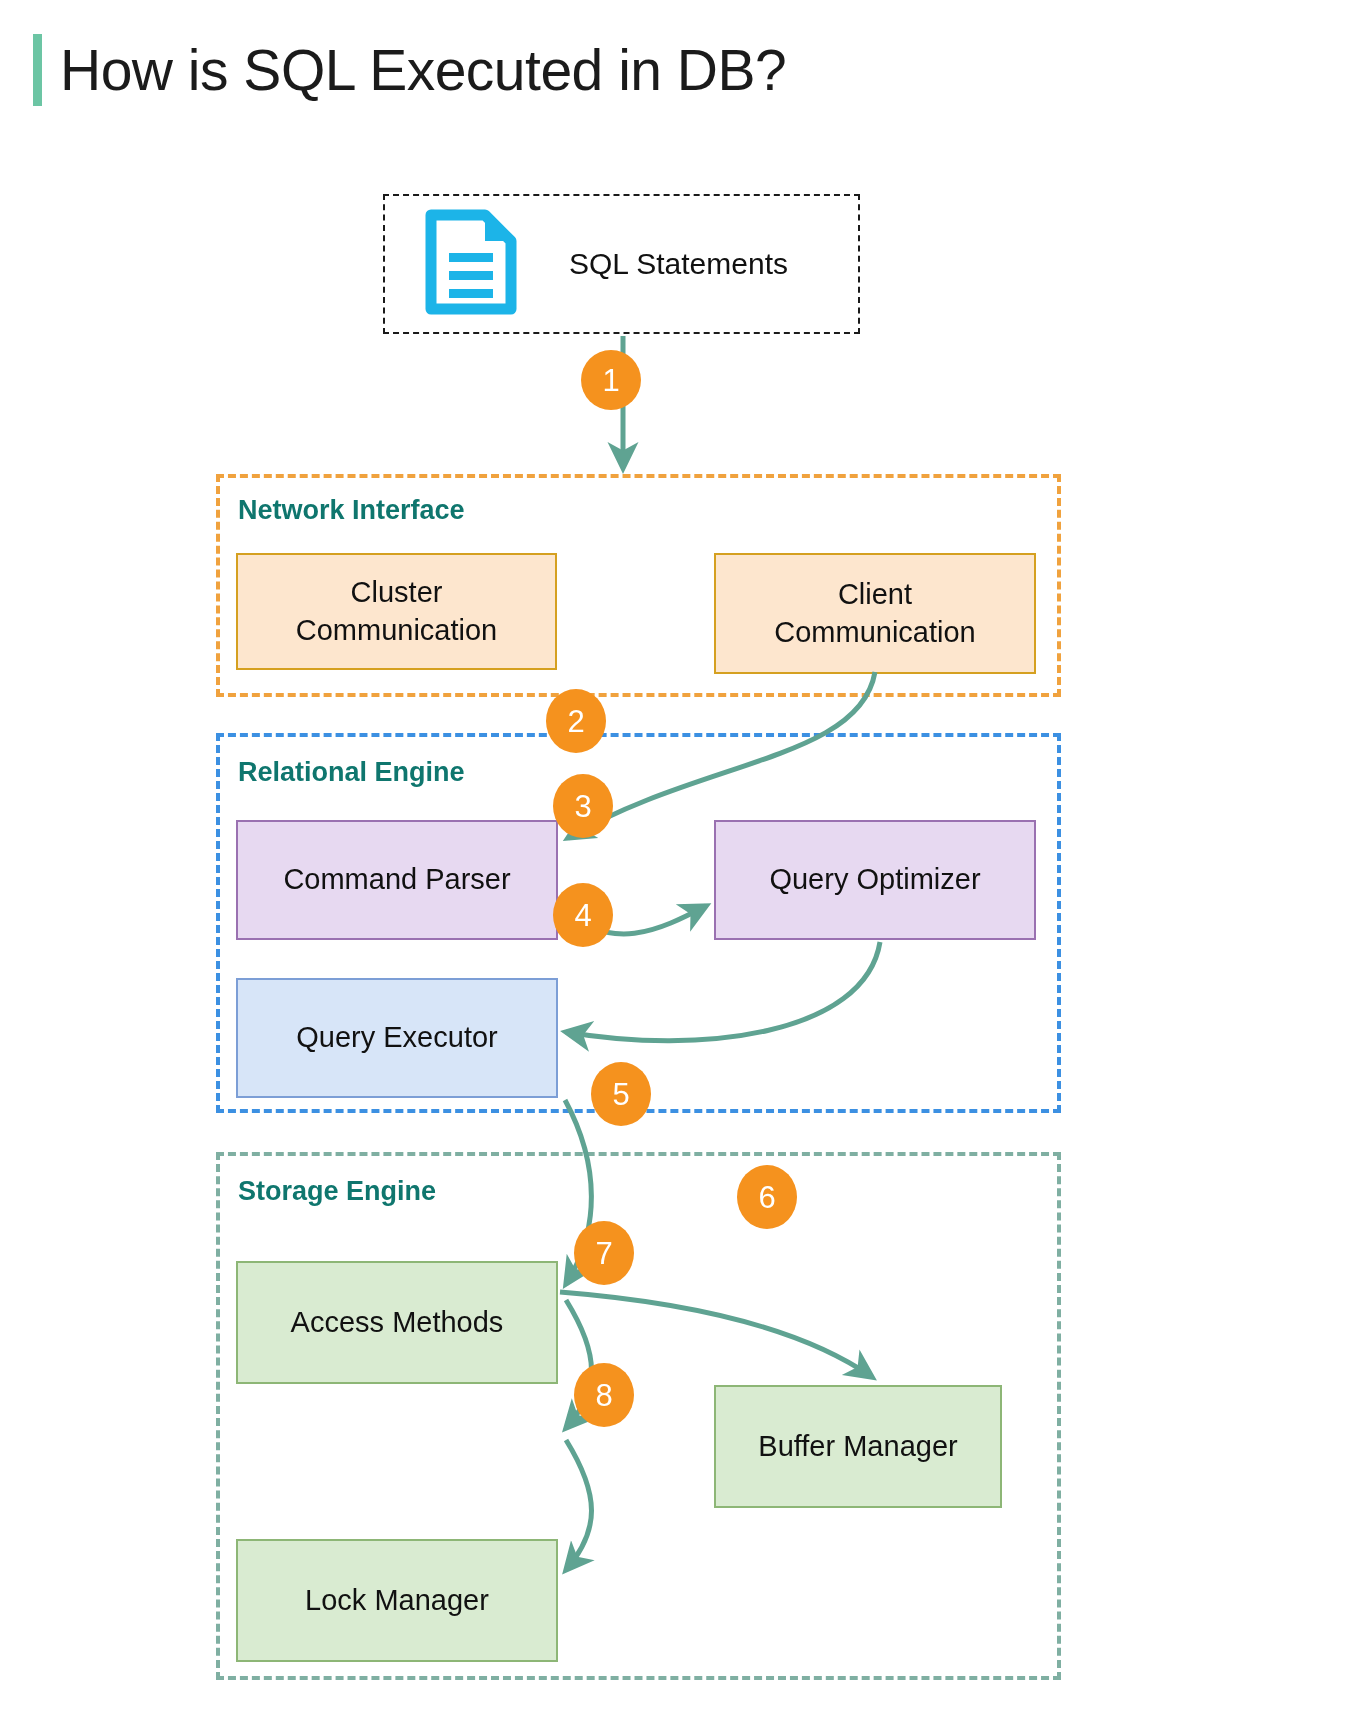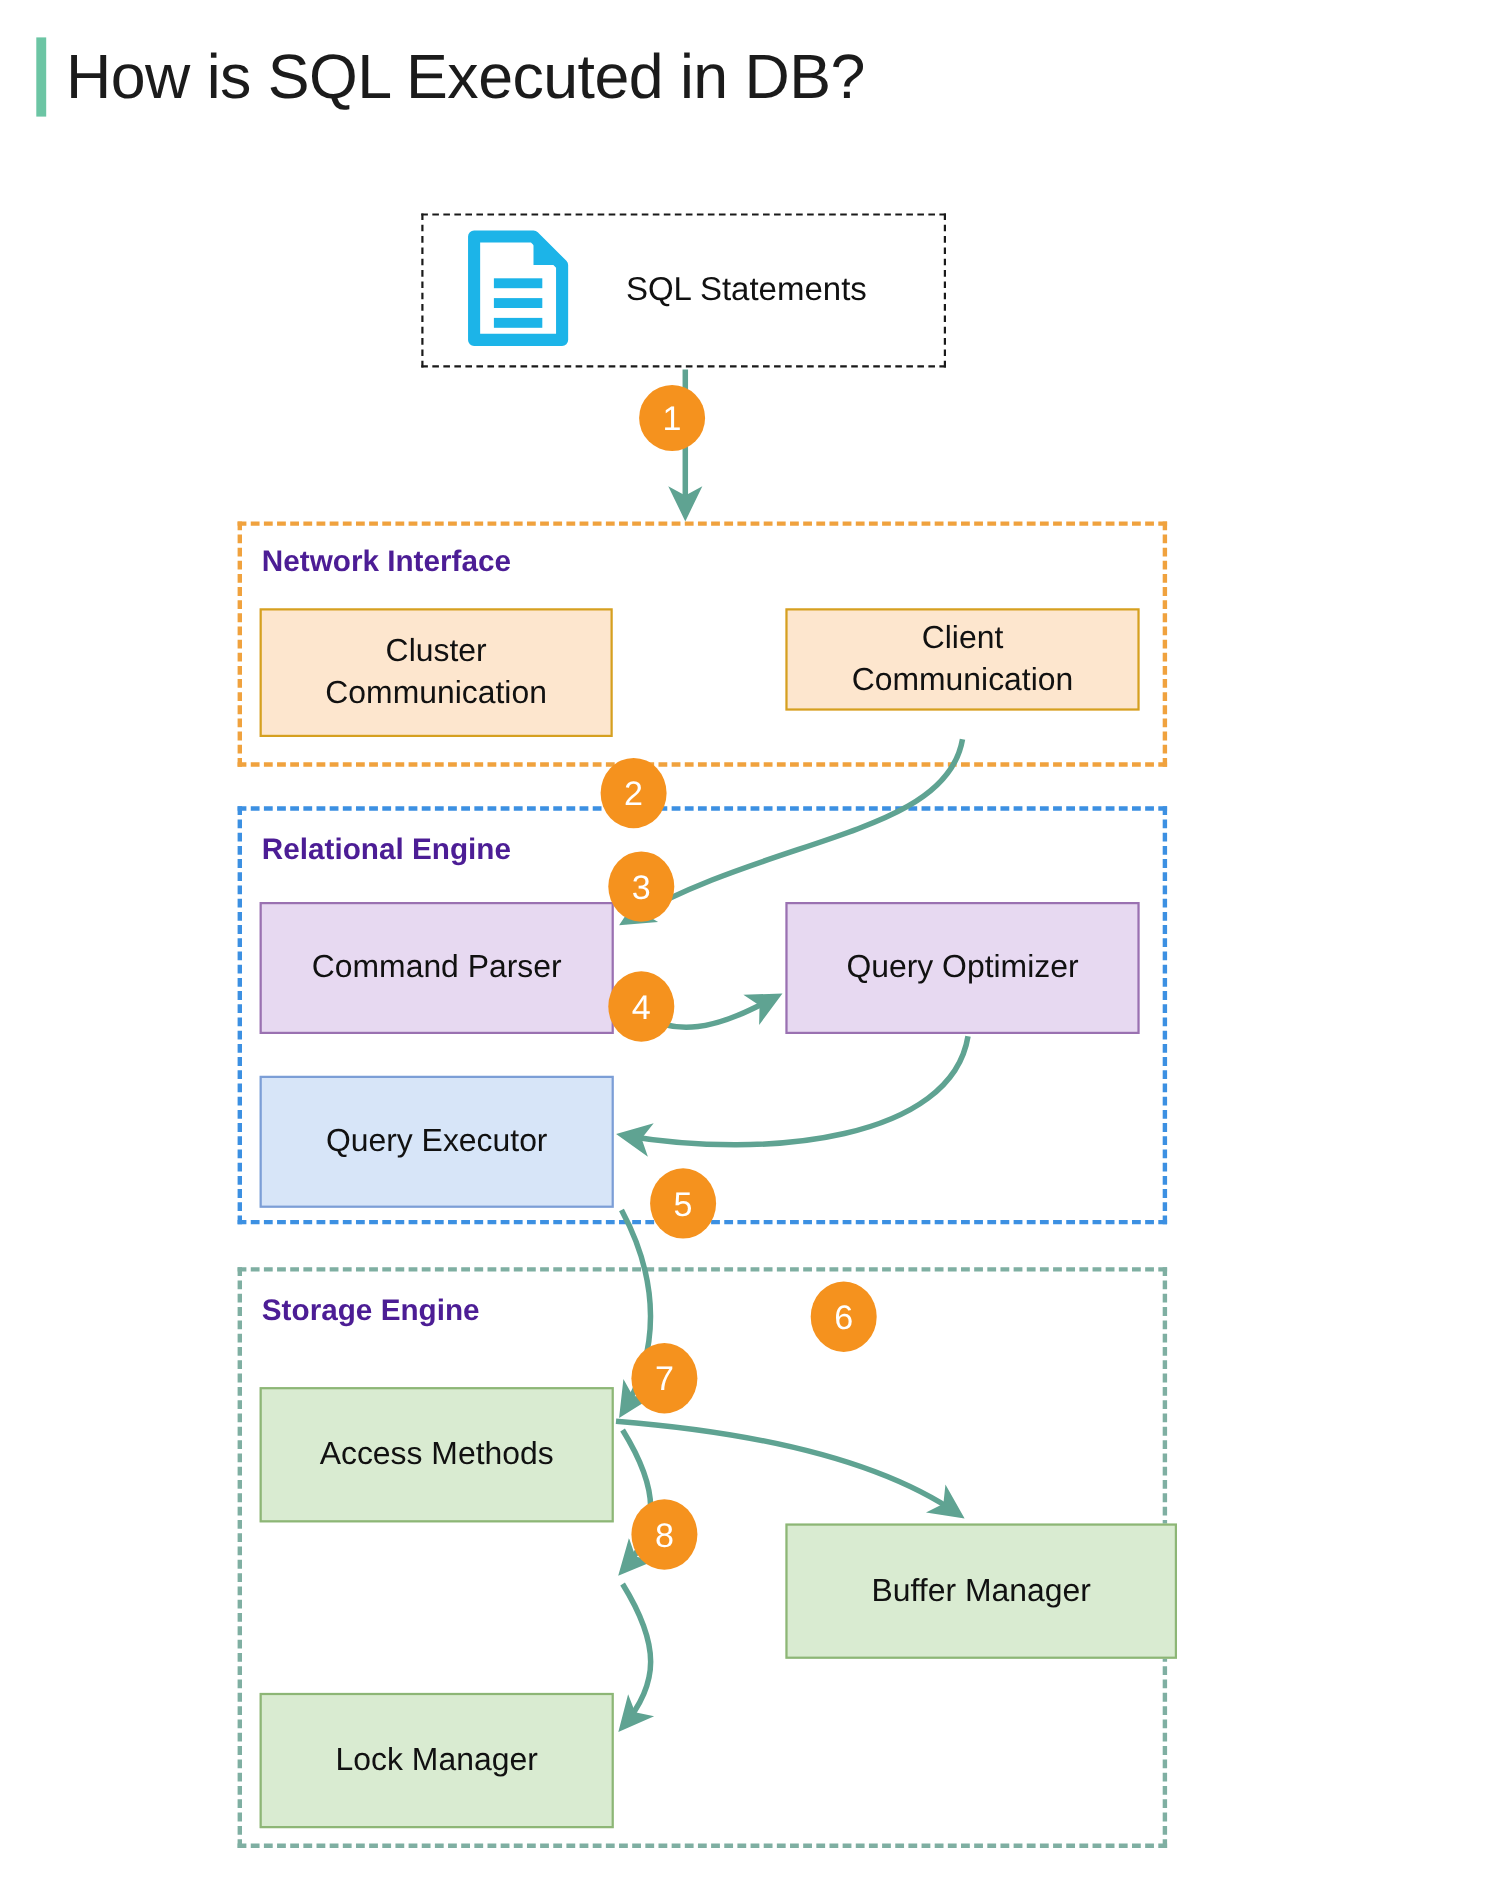--- a/index.html
+++ b/index.html
@@ -16,21 +16,21 @@
     position:absolute;left:60px;top:33px;height:74px;line-height:74px;
     font-size:57px;color:#1b1b1b;white-space:nowrap;font-weight:400;
     letter-spacing:-0.5px;
   }
   .brand{position:absolute;left:870px;top:38px;height:64px;display:flex;align-items:center;gap:6px;}
   .brand-logo{width:44px;height:60px;display:block;}
   .brand-text{font-size:30px;color:#1b1b1b;white-space:nowrap;font-family:"DejaVu Sans",sans-serif;letter-spacing:-1px;}
 
   
   .group{position:absolute;box-sizing:border-box;background:transparent;}
-  .group-label{position:absolute;font-size:27px;font-weight:bold;color:#4c1d95;white-space:nowrap;}
+  .group-label{position:absolute;font-size:27px;font-weight:bold;color:#0f766e;white-space:nowrap;}
 
   .node{
     position:absolute;box-sizing:border-box;display:flex;
     align-items:center;justify-content:center;text-align:center;
     font-size:29px;color:#111;line-height:1.28;padding:4px 8px;
   }
 
   
   .src-box{
     position:absolute;box-sizing:border-box;
@@ -81,21 +81,21 @@
   </div>
 
   <div class="group net-group" style="left:216px;top:474px;width:845px;height:223px;"></div>
   <div class="group-label" style="left:238px;top:495px;">Network Interface</div>
 
   <div class="node box-orange" style="left:236px;top:553px;width:321px;height:117px;">
     <span style="white-space:pre-line;">Cluster
 Communication</span>
   </div>
 
-  <div class="node box-orange" style="left:714px;top:553px;width:322px;height:93px;">
+  <div class="node box-orange" style="left:714px;top:553px;width:322px;height:121px;">
     <span style="white-space:pre-line;">Client
 Communication</span>
   </div>
 
   <div class="group rel-group" style="left:216px;top:733px;width:845px;height:380px;"></div>
   <div class="group-label" style="left:238px;top:757px;">Relational Engine</div>
 
   <div class="node box-purple" style="left:236px;top:820px;width:322px;height:120px;">
     <span>Command Parser</span>
   </div>
@@ -113,21 +113,21 @@
 
   <div class="node box-green" style="left:236px;top:1261px;width:322px;height:123px;">
     <span>Access Methods</span>
   </div>
 
 
   <div class="node box-green" style="left:236px;top:1539px;width:322px;height:123px;">
     <span>Lock Manager</span>
   </div>
 
-  <div class="node box-green" style="left:714px;top:1385px;width:356px;height:123px;">
+  <div class="node box-green" style="left:714px;top:1385px;width:288px;height:123px;">
     <span>Buffer Manager</span>
   </div>
 
   <svg class="arrows" viewBox="0 0 1358 1722" xmlns="http://www.w3.org/2000/svg">
     <defs>
       <marker id="ah" markerWidth="7" markerHeight="7" refX="5.2" refY="3.5" orient="auto" markerUnits="strokeWidth">
         <path d="M0,0.4 L6.4,3.5 L0,6.6 L1.7,3.5 Z" fill="#5FA392"></path>
       </marker>
     </defs>
     <g fill="none" stroke="#5FA392" stroke-width="5" marker-end="url(#ah)">

